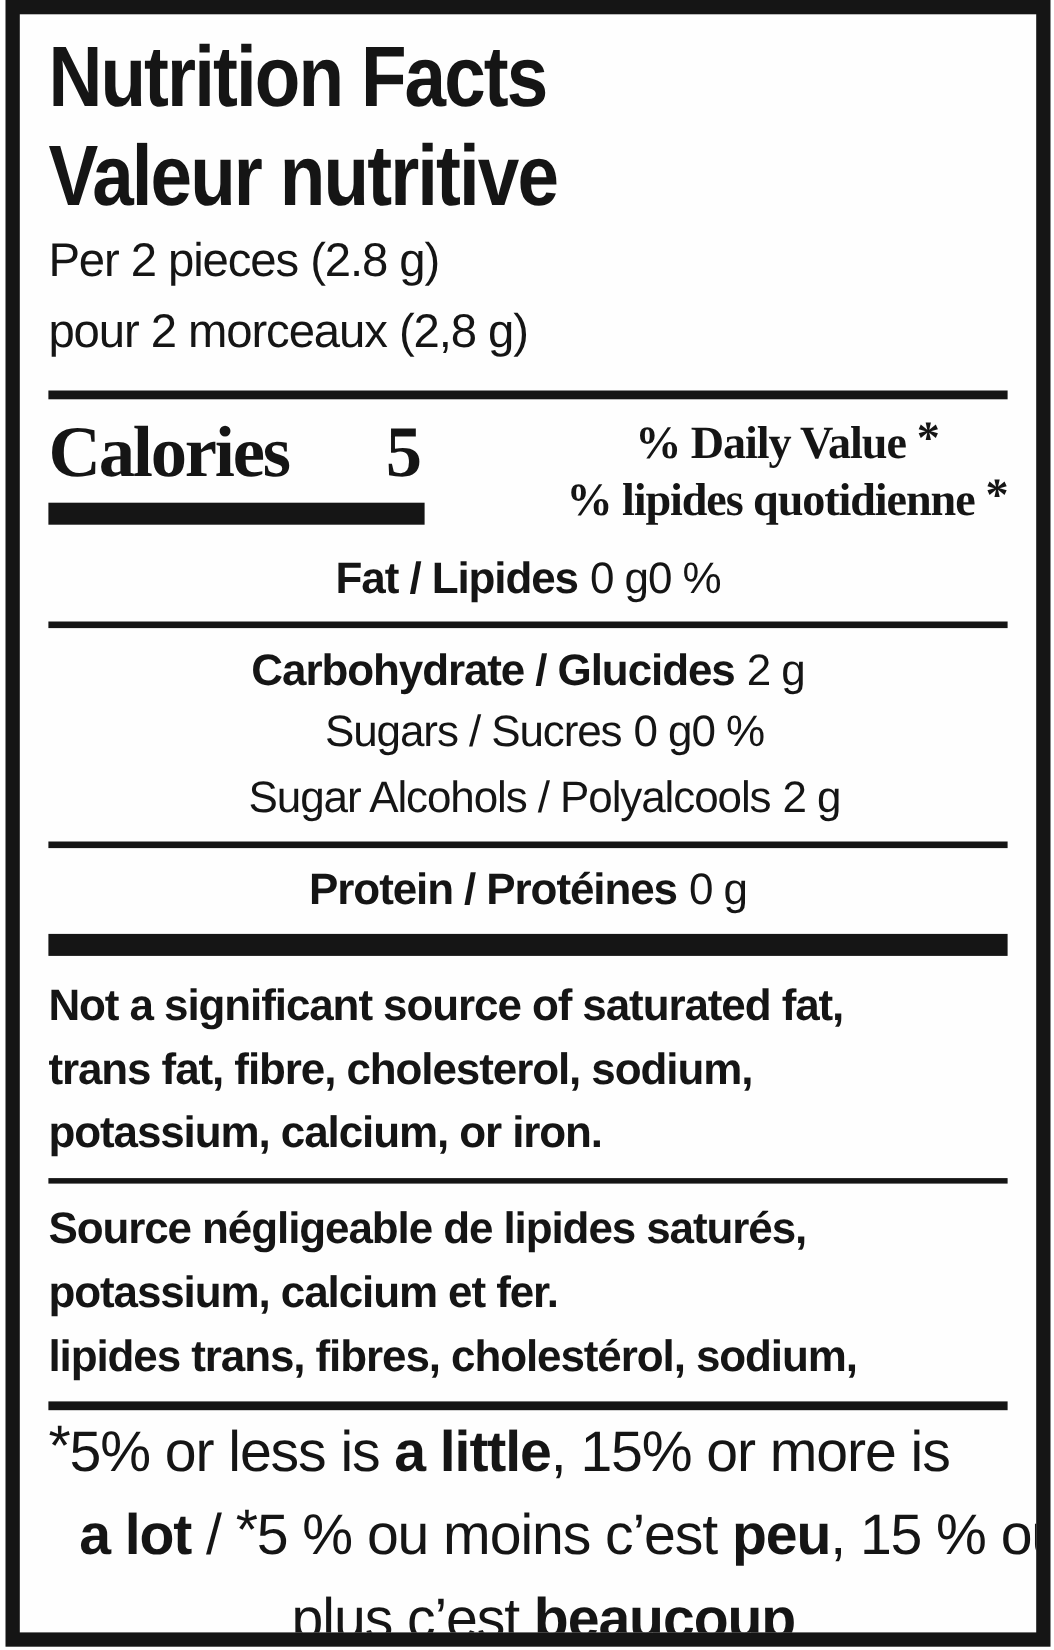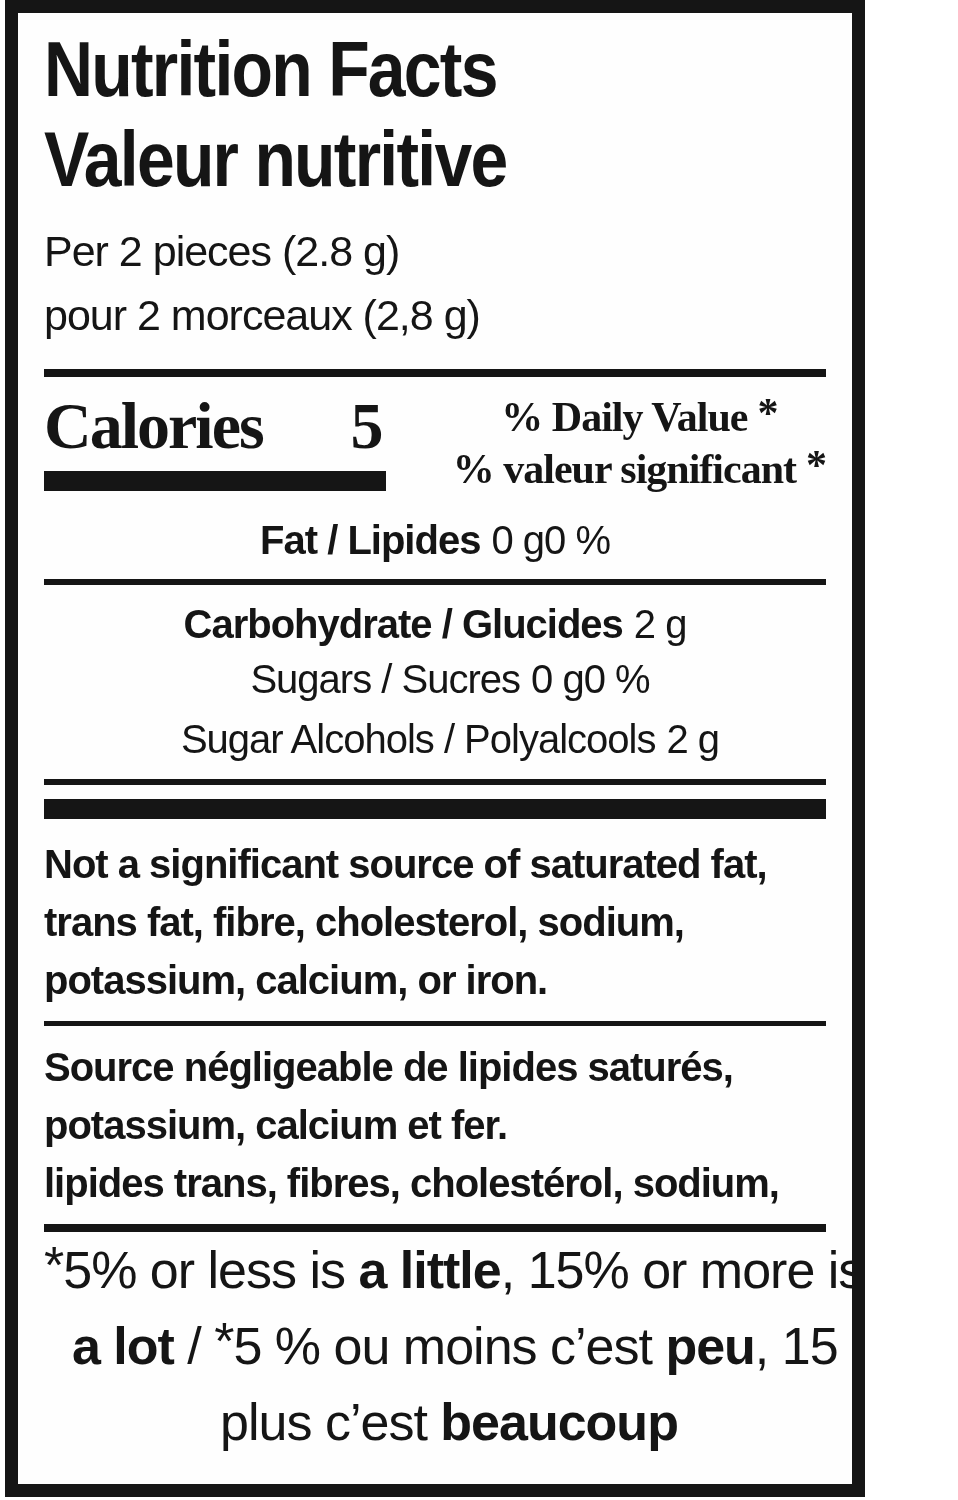--- a/index.html
+++ b/index.html
@@ -12,21 +12,21 @@
     height: 1500px;
     position: relative;
     font-family: "Liberation Sans", "DejaVu Sans", sans-serif;
     color: #151515;
     overflow: hidden;
   }
   .nf-label {
     position: absolute;
     left: 5px;
     top: 0;
-    width: 860px;
+    width: 950px;
     height: 1497px;
     box-sizing: border-box;
     border: 13px solid #151515;
     background: #fefefe;
     padding: 0 26px;
     overflow: hidden;
   }
   .cx {
     transform: scaleX(0.87);
     transform-origin: 0 50%;
@@ -38,21 +38,21 @@
     letter-spacing: -2px;
     line-height: 88px;
   }
   .title-en { margin-top: 12px; }
   .title-fr { line-height: 92px; }
   .serving {
     font-size: 43px;
     letter-spacing: -1px;
     line-height: 64px;
   }
-  .serving-en { margin-top: 14px; }
+  .serving-en { }
   .hr {
     background: #151515;
     width: 100%;
   }
   .h8 { height: 8px; }
   .h6 { height: 6px; }
   .h5 { height: 5px; }
   .bar20 { height: 20px; }
   .hr-top { margin-top: 22px; }
 
@@ -149,21 +149,21 @@
 
   <div class="cal-section">
     <div>
       <div class="cal-line">
         <span>Calories</span><span class="cal-num">5</span>
       </div>
       <div class="cal-bar"></div>
     </div>
     <div class="dv-header">
       <div><span>% Daily Value</span><span class="star">*</span></div>
-      <div><span>% valeur significant</span><span class="star">*</span></div>
+      <div><span>% lipides quotidienne</span><span class="star">*</span></div>
     </div>
   </div>
 
   <div class="row row-fat">
     <div><span class="b">Fat / Lipides</span><span class="amt">0 g</span></div>
     <div>0 %</div>
   </div>
 
   <div class="hr h6 hr-after-fat"></div>
 
@@ -175,20 +175,23 @@
     <div><span>Sugars / Sucres</span><span class="amt">0 g</span></div>
     <div>0 %</div>
   </div>
 
   <div class="row row-sub indent">
     <div><span>Sugar Alcohols / Polyalcools</span><span class="amt">2 g</span></div>
   </div>
 
   <div class="hr h6 hr-after-carb"></div>
 
+  <div class="row row-protein">
+    <div><span class="b">Protein / Protéines</span><span class="amt">0 g</span></div>
+  </div>
 
   <div class="hr bar20 protein-bar"></div>
 
   <div class="para para-en">
     <div class="pline">Not a significant source of saturated fat,</div>
     <div class="pline">trans fat, fibre, cholesterol, sodium,</div>
     <div class="pline">potassium, calcium, or iron.</div>
   </div>
 
   <div class="hr h5 hr-mid"></div>

